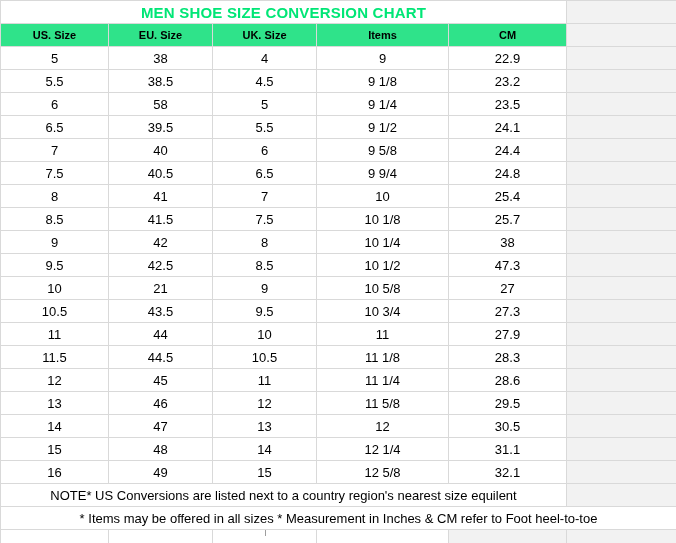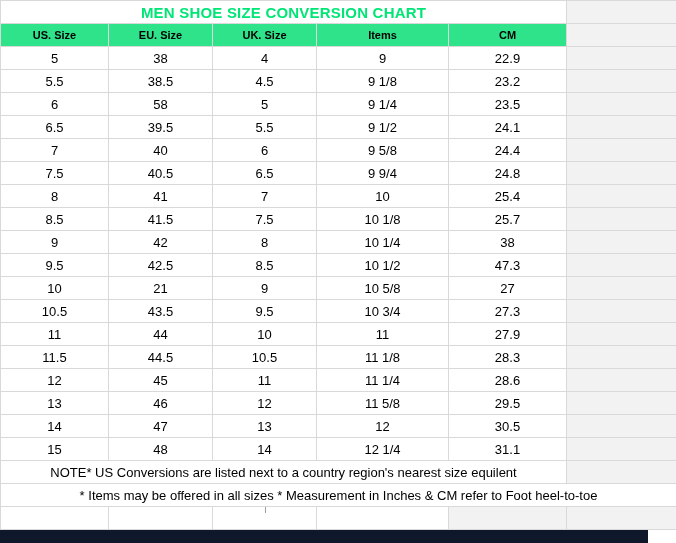--- a/index.html
+++ b/index.html
@@ -259,20 +259,28 @@
         <td class="blank-right"></td>
       </tr>
       <tr>
         <td class="data-cell">15</td>
         <td class="data-cell">48</td>
         <td class="data-cell">14</td>
         <td class="data-cell">12 1/4</td>
         <td class="data-cell">31.1</td>
         <td class="blank-right"></td>
       </tr>
+      <tr>
+        <td class="data-cell">16</td>
+        <td class="data-cell">49</td>
+        <td class="data-cell">15</td>
+        <td class="data-cell">12 5/8</td>
+        <td class="data-cell">32.1</td>
+        <td class="blank-right"></td>
+      </tr>
 
       <tr>
         <td class="note-cell" colspan="5">NOTE* US Conversions are listed next to a country region's nearest size equilent</td>
         <td class="blank-right"></td>
       </tr>
       <tr>
         <td class="note-cell" colspan="6">* Items may be offered in all sizes * Measurement in Inches &amp; CM refer to Foot heel-to-toe</td>
       </tr>
 
       <tr class="bottom-strip">

